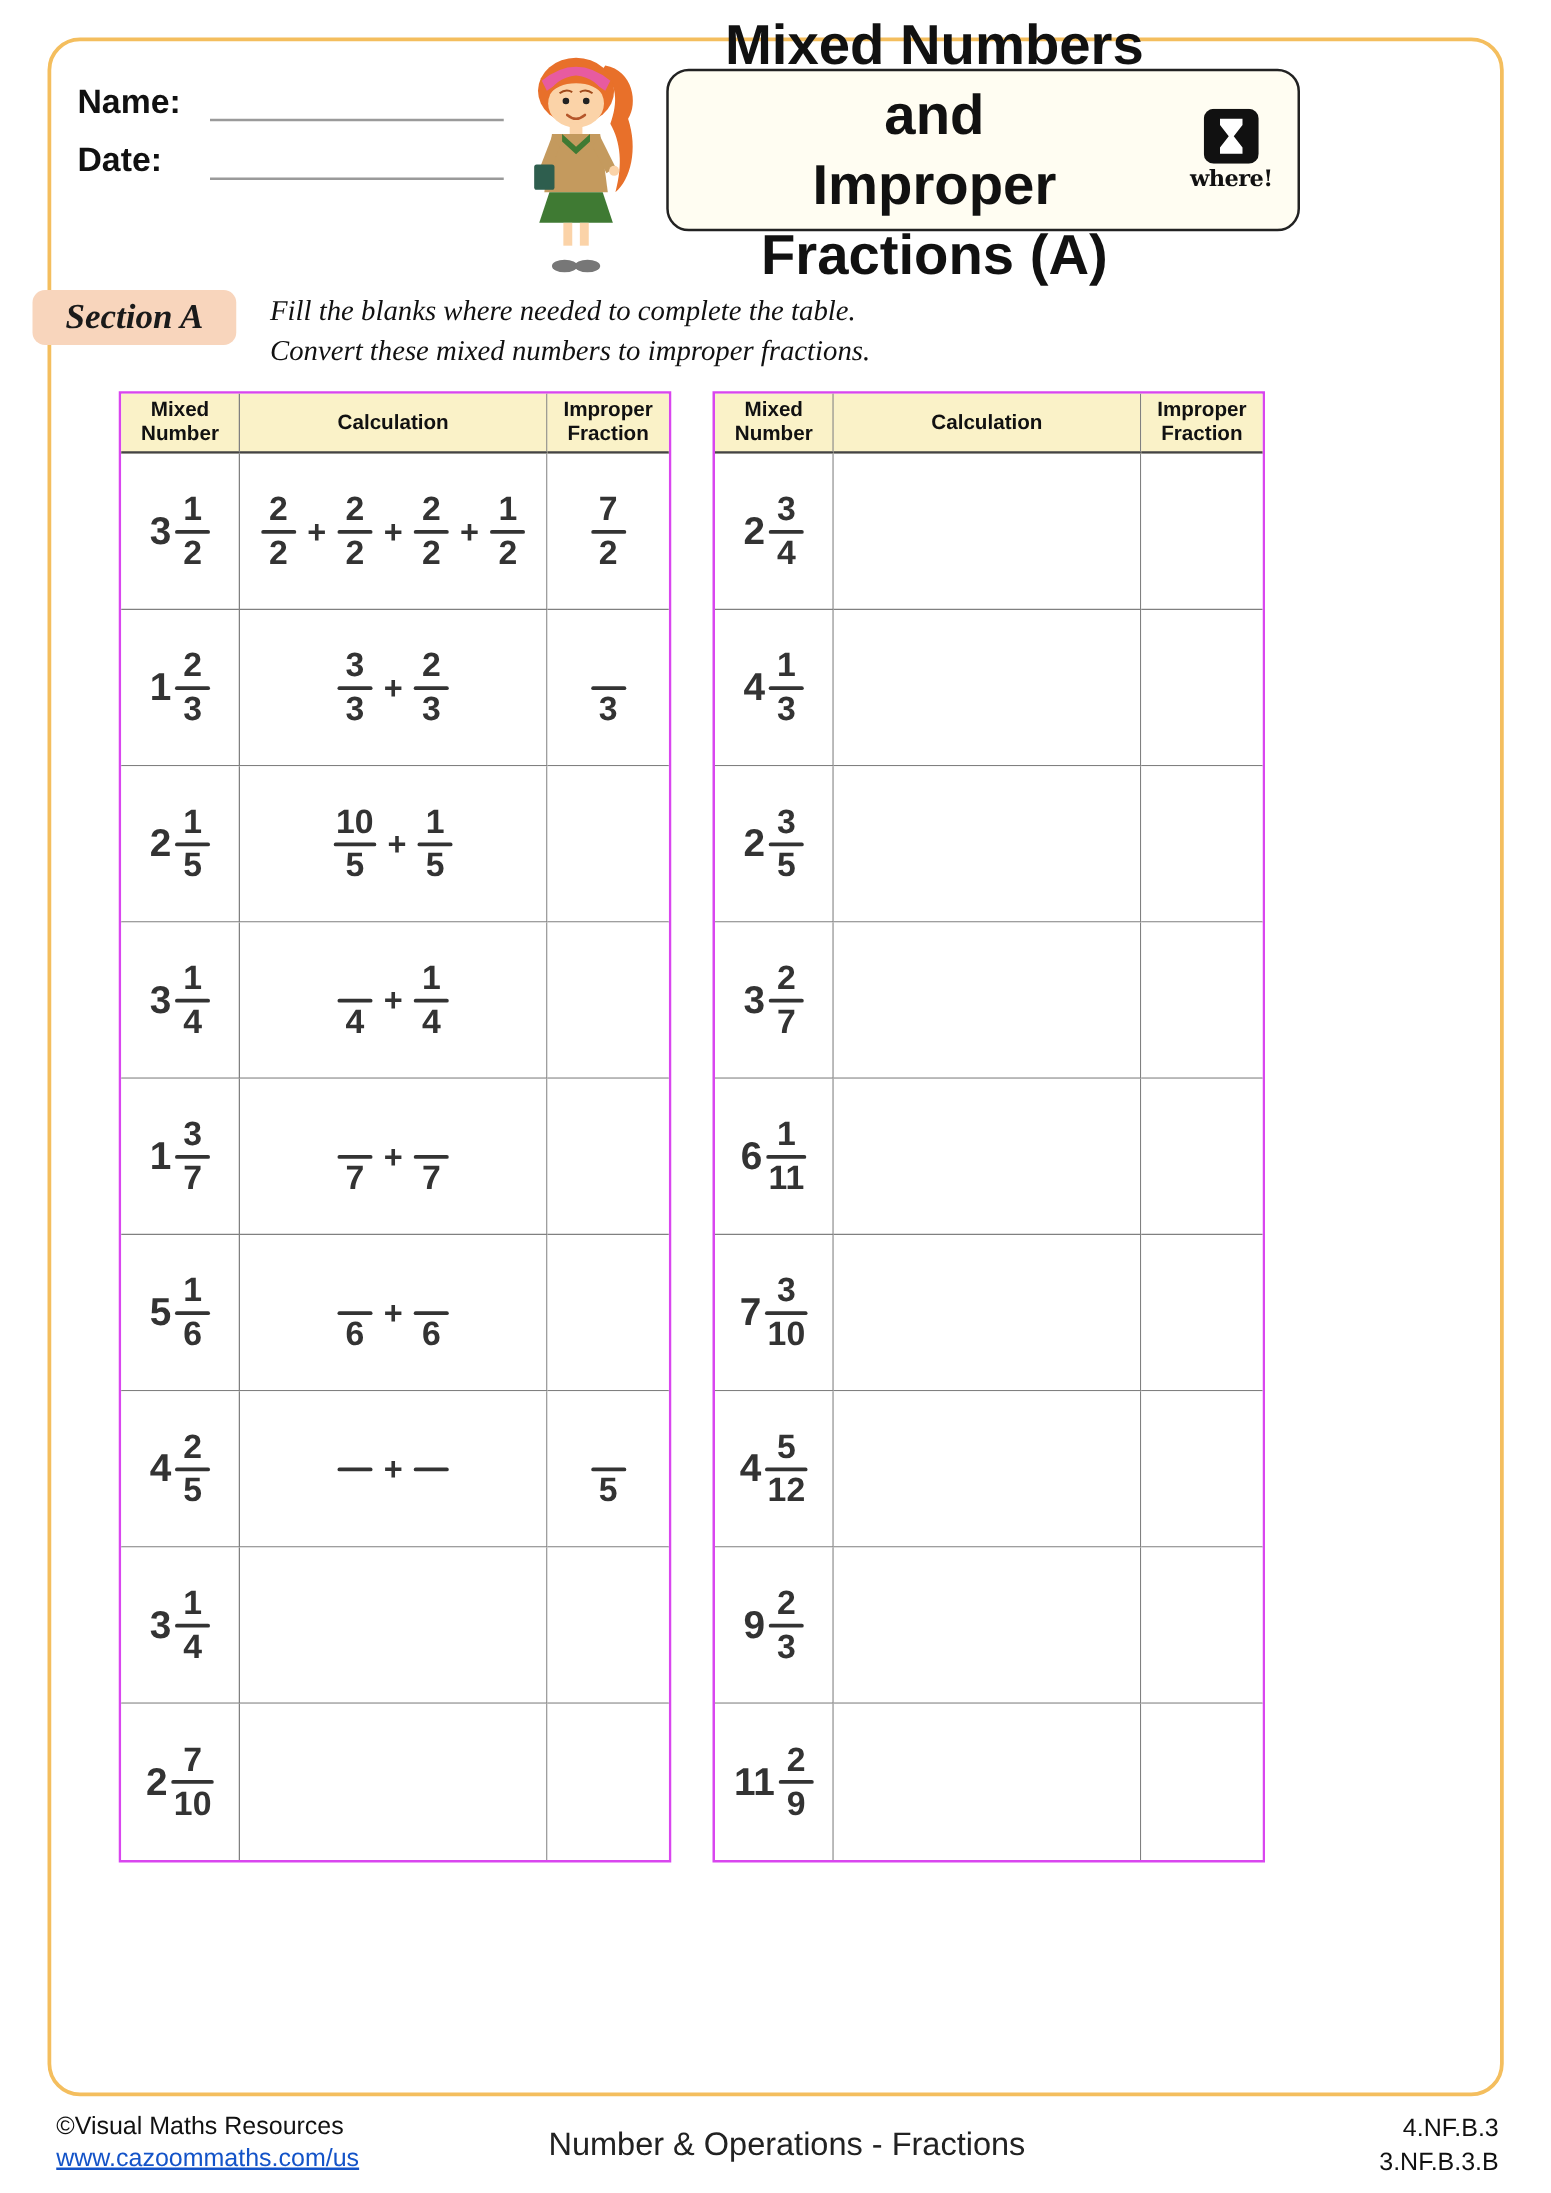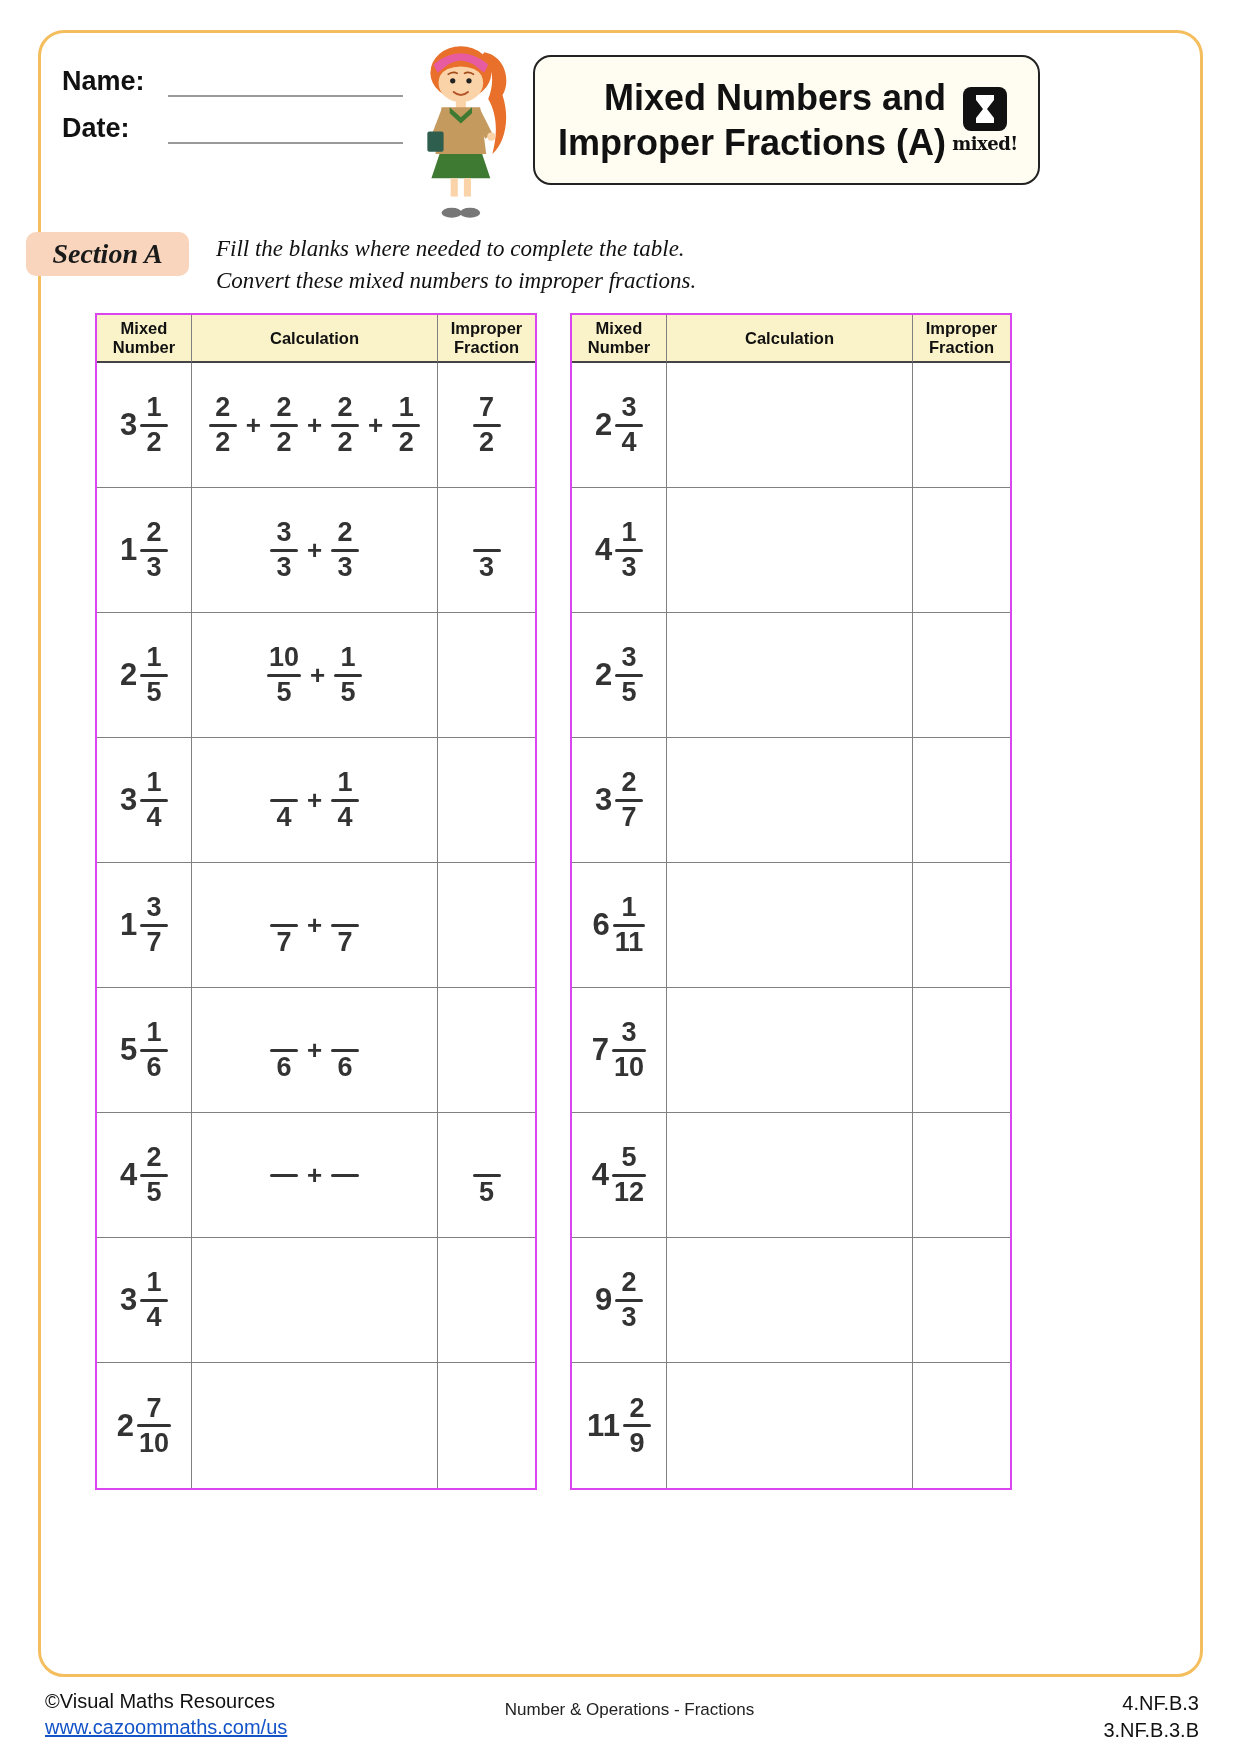--- a/index.html
+++ b/index.html
@@ -15,21 +15,21 @@
   .field-label { font-weight:bold; font-size:27px; color:#111; width:102px; }
   .field-line { display:inline-block; width:235px; border-bottom:2px solid #9a9a9a; height:30px; margin-left:4px; }
 
   
   .girl { position:absolute; left:405px; top:34px; width:132px; height:188px; }
 
   
   .title-box { position:absolute; left:533px; top:55px; width:507px; height:130px;
                border:2px solid #222; border-radius:18px; background:#FFFDF2;
                display:flex; align-items:center; padding:0 14px; }
-  .title-text { flex:1; text-align:right; font-weight:bold; font-size:36px; line-height:1.25; color:#111; }
+  .title-text { flex:1; text-align:center; font-weight:bold; font-size:45px; line-height:1.25; color:#111; }
   .logo { width:78px; display:flex; flex-direction:column; align-items:center; gap:2px; }
   .logo svg { width:44px; height:44px; }
   .logo-text { font-family:"DejaVu Serif", serif; font-weight:bold; font-size:18px; color:#111; letter-spacing:-0.5px; }
 
   
   .section-pill { position:absolute; left:26px; top:232px; width:163px; height:44px;
                   background:#F8D5BC; border-radius:10px;
                   display:flex; align-items:center; justify-content:center; }
   .section-pill span { font-family:"Liberation Serif", serif; font-style:italic; font-weight:bold;
                        font-size:28px; color:#1a1a1a; }
@@ -55,21 +55,21 @@
   .fnum, .fden { min-height:32px; display:flex; align-items:center; justify-content:center; padding:0 2px; }
   .fbar { align-self:stretch; min-width:28px; height:3px; background:#333; border-radius:1.5px; }
   .mixed { display:inline-flex; align-items:center; }
   .whole { font-weight:bold; font-size:31px; color:#333; margin-right:3px; }
   .plus { font-weight:bold; font-size:26px; color:#333; margin:0 9px; }
 
   
   .footer { position:absolute; left:0; top:1690px; width:1241px; height:60px; }
   .footer-left { position:absolute; left:45px; top:0; font-size:20px; color:#111; }
   .footer-link { display:inline-block; color:#1353C8; text-decoration:underline; font-size:20px; margin-top:3px; cursor:pointer; }
-  .footer-center { position:absolute; left:18px; right:0; top:10px; text-align:center; font-size:17px; color:#222; }
+  .footer-center { position:absolute; left:18px; right:0; top:10px; text-align:center; font-size:26px; color:#222; }
   .footer-right { position:absolute; right:42px; top:0; text-align:right; font-size:20px; color:#111; line-height:1.35; }
 </style>
 </head>
 <body>
 
 <div class="page">
   <div class="frame"></div>
 
   <div class="fields">
     <div class="field-row">
@@ -112,21 +112,21 @@
   <div class="title-box">
     <div class="title-text">
       <div>Mixed Numbers and</div>
       <div>Improper Fractions (A)</div>
     </div>
     <div class="logo">
       <svg viewBox="0 0 44 44">
         <rect width="44" height="44" rx="8" fill="#111"></rect>
         <path d="M13,8 h18 v5 l-7,9 7,9 v5 h-18 v-5 l7,-9 -7,-9 Z" fill="#fff"></path>
       </svg>
-      <span class="logo-text">mixed!</span>
+      <span class="logo-text">where!</span>
     </div>
   </div>
 
   <div class="section-pill">
     <span>Section A</span>
   </div>
   <div class="instructions">
     <div>Fill the blanks where needed to complete the table.</div>
     <div>Convert these mixed numbers to improper fractions.</div>
   </div>

